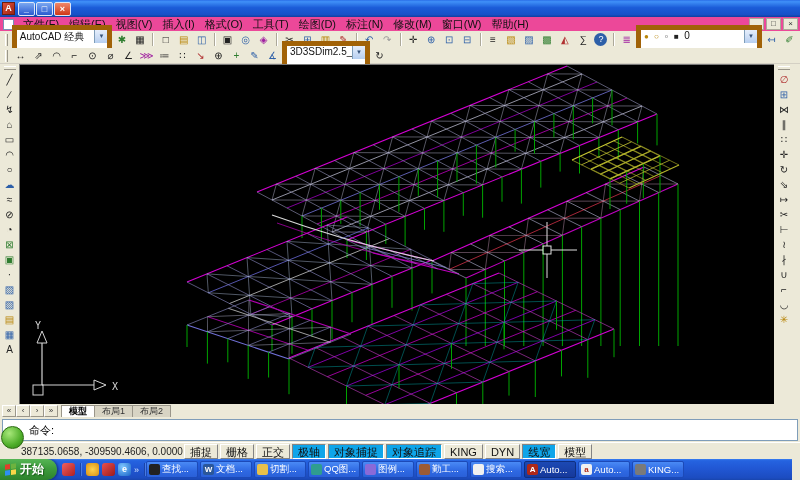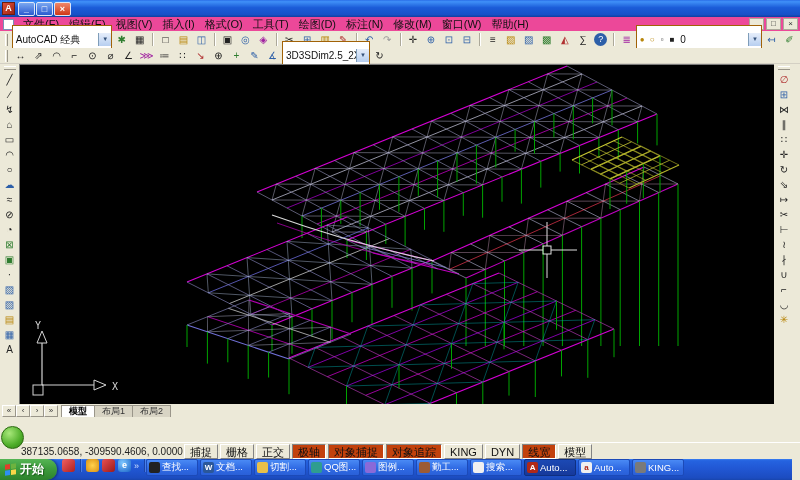--- a/index.html
+++ b/index.html
@@ -20,21 +20,21 @@
 .db{width:15px;height:12px;border:1px solid #aca899;background:#ece9d8;font-size:8px;line-height:10px;text-align:center;color:#333}
 
 .tbrow{position:absolute;left:0;right:0;background:#ece9d8;display:flex;align-items:center;padding:0 2px;gap:1px}
 #tb1{top:31px;height:17px}
 #tb2{top:48px;height:16px;border-bottom:1px solid #d4d0c4}
 .grip{width:3px;height:12px;border-left:1px solid #fff;border-right:1px solid #9a968a;margin:0 3px}
 .sep{width:1px;height:13px;background:#aca899;margin:0 3px;box-shadow:1px 0 0 #fff}
 .ti{display:inline-block;width:17px;height:15px;font-size:10px;line-height:15px;text-align:center;color:#3b3b55;font-weight:normal;font-style:normal;flex:0 0 17px}
 .cy{color:#b8860b}.cb{color:#2d5fa8}.cr{color:#b03030}.cg{color:#2f7d2f}.cm{color:#a020a0}.cgr{color:#9a9a9a}.ck{color:#222}
 .help{background:#2d5fa8;color:#fff;border-radius:50%;width:13px;height:13px;line-height:13px;font-size:9px;margin:0 2px;flex:0 0 13px}
-.combo{display:flex;align-items:center;height:30px;background:#fff;border:1px solid #a16207;font-size:10px}
+.combo{display:flex;align-items:flex-start;height:30px;background:#fff;border:5px solid #a16207;font-size:10px}
 .combo .val{flex:1;padding:0 3px;white-space:nowrap;overflow:hidden;color:#111}
 .cbtn{width:13px;height:13px;background:linear-gradient(180deg,#e6eefb,#b7cff0);border-left:1px solid #7f9db9;font-size:6px;line-height:13px;text-align:center;color:#35527a;flex:0 0 13px}
 .mini{width:10px;flex:0 0 10px;font-size:8px;line-height:13px;text-align:center}
 
 .main{position:absolute;top:64px;left:0;right:0;height:340px;display:flex}
 .vtb{width:19px;background:#ece9d8;display:flex;flex-direction:column;align-items:center;padding-top:2px}
 .vtb .grip2{width:12px;height:4px;border-top:1px solid #fff;border-bottom:1px solid #9a968a;margin-bottom:2px}
 .vtb .ti{height:15px;line-height:15px;flex:0 0 15px}
 .canvas{flex:1;background:#000;position:relative;border-top:1px solid #7a7a7a;border-left:1px solid #7a7a7a}
 .rgut{width:6px;background:#ece9d8}
@@ -48,23 +48,23 @@
 .tab.on{background:#fff;color:#000;font-weight:bold;position:relative;z-index:2}
 
 .cmdwin{position:absolute;top:417px;left:0;right:0;height:25px;background:#ece9d8;padding:2px 2px 1px 2px}
 .cmdinner{background:#fff;border:1px solid #7f9db9;height:22px;position:relative;font-size:11px}
 .cmdprompt{position:absolute;left:26px;bottom:2px;color:#000}
 .badge{position:absolute;left:1px;top:426px;width:23px;height:23px;border-radius:50%;background:radial-gradient(circle at 35% 30%,#a8e87a,#4fae2a 60%,#2d7d12);border:1px solid #2a6a10;z-index:9}
 
 .statusbar{position:absolute;top:442px;left:0;right:0;height:17px;background:#ece9d8;display:flex;align-items:center;font-size:11px;padding:0 18px;border-top:1px solid #fff}
 .coords{width:165px;padding:0 3px;color:#222;font-size:10px;white-space:nowrap}
 .tgl{padding:0 5px;height:15px;line-height:14px;margin:0 1px;border:1px solid;border-color:#fff #848484 #848484 #fff;background:#ece9d8;white-space:nowrap;color:#111}
-.tgl.pressed{border-color:#848484 #fff #fff #848484;background:#c2410c}
-
-.taskbar{position:absolute;top:459px;left:0;right:8px;height:21px;background:linear-gradient(180deg,#3a80f2 0%,#2563e0 8%,#2157d4 45%,#1c4cc0 90%,#1845ae 100%);display:flex;align-items:flex-start;overflow:hidden}
+.tgl.pressed{border-color:#848484 #fff #fff #848484;background:#0ea5e9}
+
+.taskbar{position:absolute;top:459px;left:0;right:8px;height:21px;background:linear-gradient(180deg,#3a80f2 0%,#2563e0 8%,#2157d4 45%,#1c4cc0 90%,#1845ae 100%);display:flex;align-items:center;overflow:hidden}
 .startbtn{height:21px;padding:0 13px 0 5px;background:linear-gradient(180deg,#55b554 0%,#3d9c3c 45%,#2d822c 100%);border-radius:0 10px 10px 0;display:flex;align-items:center;gap:4px;color:#fff;font-weight:bold;font-size:12px;text-shadow:1px 1px 1px #1d5a1d;box-shadow:1px 0 3px rgba(0,0,20,.5);flex:0 0 auto}
 .flag{width:11px;height:11px;display:grid;grid-template-columns:5px 5px;gap:1px;transform:skewY(-8deg)}
 .flag i{display:block;height:5px}
 .f1{background:#e23d2c}.f2{background:#6db33f}.f3{background:#2e8ff2}.f4{background:#f8d648}
 .ql{display:flex;align-items:center;gap:3px;padding:0 5px;flex:0 0 auto;border-right:1px solid #1b44a8;box-shadow:1px 0 0 rgba(120,170,255,.45)}
 .qli{width:13px;height:13px;border-radius:3px;font-size:9px;line-height:13px;text-align:center;color:#fff;font-weight:bold}
 .chev{color:#cfe0ff;font-size:9px}
 .tasks{display:flex;align-items:center;flex:0 0 auto}
 .task{width:52px;height:17px;margin:0 1px;background:linear-gradient(180deg,#4a8af5,#2e68e2 60%,#2a60d8);border:1px solid #1c4ab8;border-radius:2px;display:flex;align-items:center;padding:0 2px;gap:2px;color:#fff;font-size:9.5px;overflow:hidden;white-space:nowrap}
 .task.on{background:linear-gradient(180deg,#1c49b4,#16399b);border-color:#0f2f80}
@@ -655,20 +655,25 @@
       <span class="tnb">«</span>
       <span class="tnb">‹</span>
       <span class="tnb">›</span>
       <span class="tnb">»</span>
     </span>
     <span class="tab on">模型</span>
     <span class="tab">布局1</span>
     <span class="tab">布局2</span>
   </div>
 
+  <div class="cmdwin">
+    <div class="cmdinner">
+      <span class="cmdprompt">命令:</span>
+    </div>
+  </div>
   <div class="badge"></div>
 
   <div class="statusbar">
     <span class="coords">387135.0658, -309590.4606, 0.0000</span>
     <span class="tgl">捕捉</span>
     <span class="tgl">栅格</span>
     <span class="tgl">正交</span>
     <span class="tgl pressed">极轴</span>
     <span class="tgl pressed">对象捕捉</span>
     <span class="tgl pressed">对象追踪</span>

